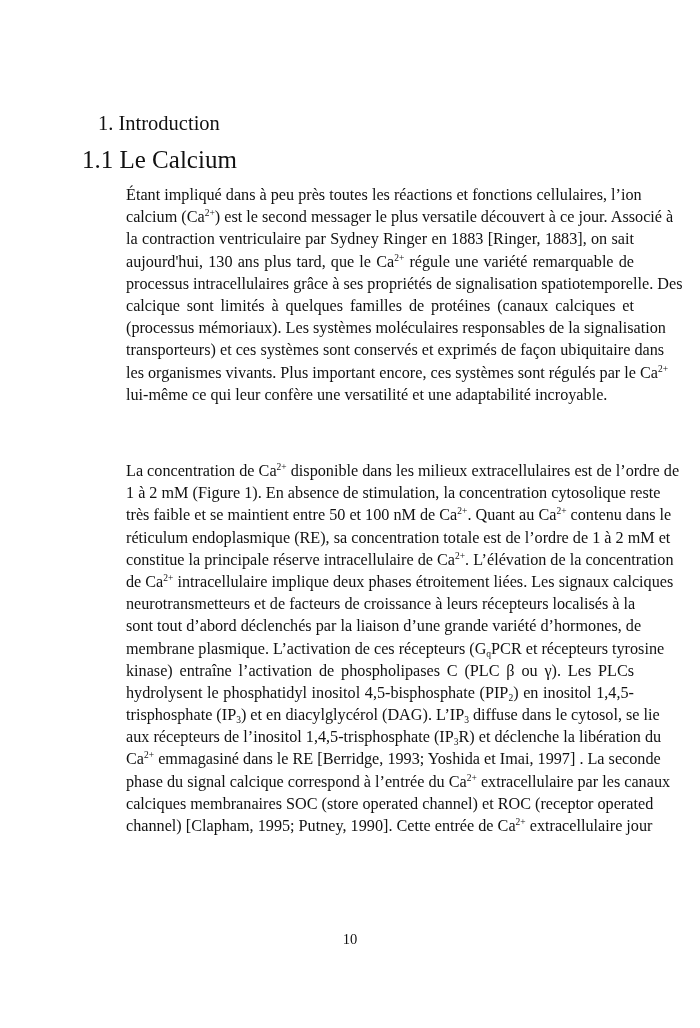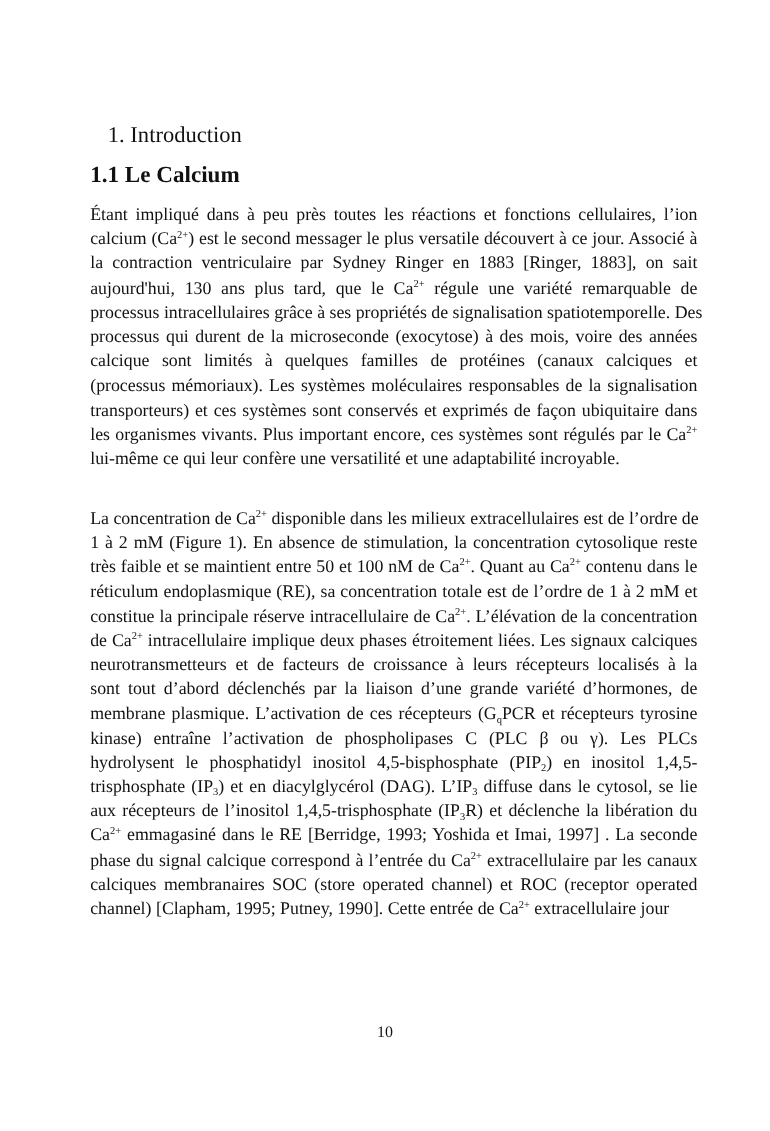--- a/index.html
+++ b/index.html
@@ -1,42 +1,41 @@
 <!DOCTYPE html>
 <html><head>
   <meta charset="utf-8">
   <style>
     html, body { margin: 0; padding: 0; background: #ffffff; }
     body { width: 700px; height: 1028px; position: relative; overflow: hidden;
            font-family: "Liberation Serif", "DejaVu Serif", serif; color: #111111; }
     .page { position: absolute; left: 82px; top: 0; width: 552px; }
     .h1 { position: absolute; top: 96px; left: 0; font-size: 20.5px; font-weight: normal; margin: 16px; white-space: nowrap; }
-    .h2 { position: absolute; top: 146px; left: 0; font-size: 21px; font-weight: bold; margin: 0; white-space: nowrap; }
+    .h2 { position: absolute; top: 146px; left: 0; font-size: 25px; font-weight: normal; margin: 0; white-space: nowrap; }
     .para { position: absolute; left: 0; width: 552px; margin: 0; font-size: 16.2px; line-height: 22.2px; }
-    .line { display: block; text-align: justify; text-align-last: justify; height: 22.2px; white-space: nowrap; }
+    .line { display: block; text-align: justify; text-align-last: justify; height: 22.2px; white-space: nowrap; margin-left: 44px; }
     .line.last { text-align-last: left; }
     #p1 { top: 184px; }
     #p2 { top: 460px; }
     sup { font-size: 9.5px; vertical-align: 6px; line-height: 0; }
     sub { font-size: 9.5px; vertical-align: -3px; line-height: 0; }
     .pagenum { position: absolute; top: 931px; left: 0; width: 700px; text-align: center; font-size: 14.5px; }
   </style>
 </head>
 <body>
 
 <div class="page">
   <h1 class="h1">1. Introduction</h1>
   <h2 class="h2">1.1 Le Calcium</h2>
   <div class="para" id="p1">
       <span class="line"><span>Étant impliqué dans à peu près toutes les réactions et fonctions cellulaires, l’ion</span></span>
       <span class="line"><span>calcium (Ca</span><sup>2+</sup><span>) est le second messager le plus versatile découvert à ce jour.  Associé à</span></span>
       <span class="line"><span>la contraction ventriculaire par Sydney Ringer en 1883 [Ringer, 1883], on sait</span></span>
       <span class="line"><span>aujourd'hui, 130 ans plus tard, que le Ca</span><sup>2+</sup><span> régule une variété remarquable de</span></span>
       <span class="line"><span>processus intracellulaires grâce à ses propriétés de signalisation spatiotemporelle. Des</span></span>
-      <span class="line"><span>processus qui durent de la microseconde (exocytose) à des mois, voire des années</span></span>
       <span class="line"><span>calcique sont limités à quelques familles de protéines (canaux calciques et</span></span>
       <span class="line"><span>(processus mémoriaux).  Les systèmes moléculaires responsables de la signalisation</span></span>
       <span class="line"><span>transporteurs) et ces systèmes sont conservés et exprimés de façon ubiquitaire dans</span></span>
       <span class="line"><span>les organismes vivants. Plus important encore, ces systèmes sont régulés par le Ca</span><sup>2+</sup></span>
       <span class="line last"><span>lui-même ce qui leur confère une versatilité et une adaptabilité incroyable.</span></span>
     </div>
   <div class="para" id="p2">
       <span class="line"><span>La concentration de Ca</span><sup>2+</sup><span> disponible dans les milieux extracellulaires est de l’ordre de</span></span>
       <span class="line"><span>1 à 2 mM (Figure 1). En absence de stimulation, la concentration cytosolique reste</span></span>
       <span class="line"><span>très faible et se maintient entre 50 et 100 nM de Ca</span><sup>2+</sup><span>. Quant au Ca</span><sup>2+</sup><span> contenu dans le</span></span>

